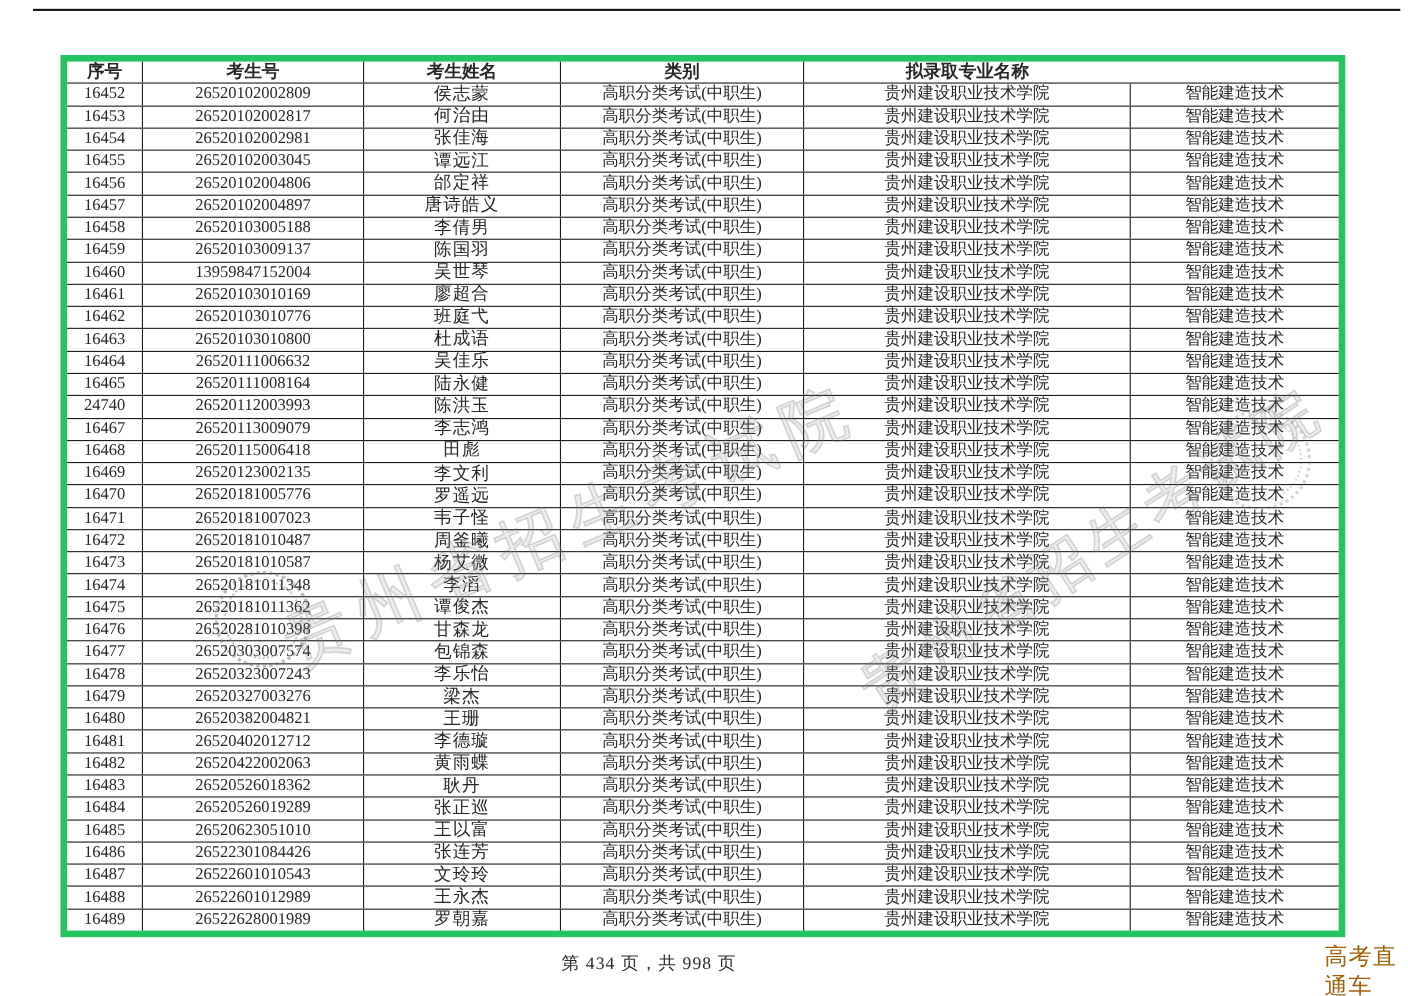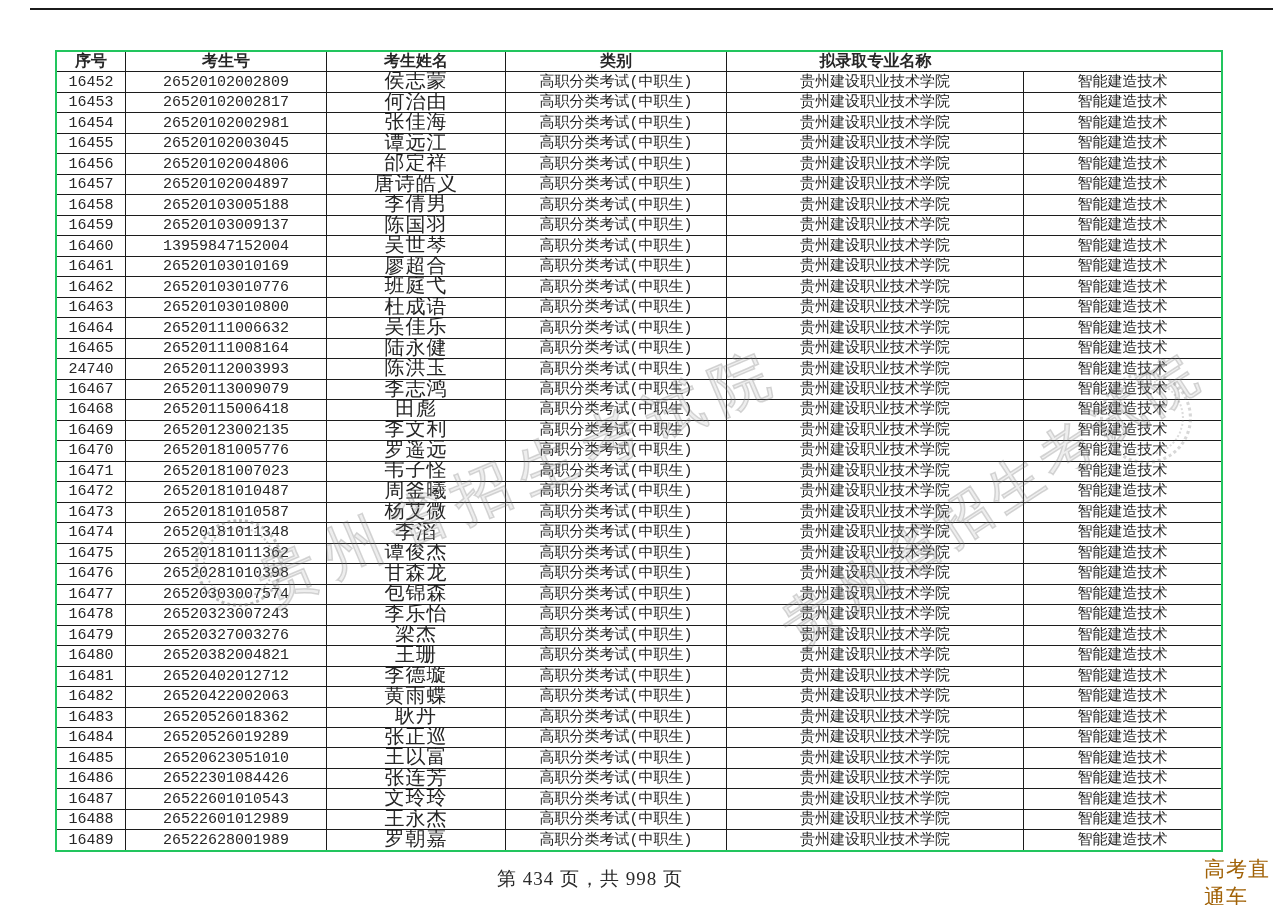--- a/index.html
+++ b/index.html
@@ -7,37 +7,36 @@
     width:1280px;height:905px;position:relative;background:#ffffff;
     font-family:"Liberation Serif","DejaVu Serif",serif;color:#262626;
     overflow:hidden;
   }
   .top-rule{
     position:absolute;left:30px;top:8px;width:1243px;height:2px;background:#1b1b1b;
   }
   .sheet-table{
     position:absolute;left:55px;top:50px;width:1168px;height:802px;
     display:flex;flex-direction:column;
-    border:2px solid #22c55e;box-sizing:border-box;background:transparent;
+    border:6px solid #22c55e;box-sizing:border-box;background:transparent;
     z-index:1;
-    font-family:Liberation Mono, monospace;
   }
   .t-row{
     flex:1;display:grid;
     grid-template-columns:69px 201px 179px 221px 297px 1fr;
     border-bottom:1px solid #1c1c1c;min-height:0;
   }
   .t-row:last-child{border-bottom:none;}
   .cell{
     border-right:1px solid #1c1c1c;
     display:flex;align-items:center;justify-content:center;
     font-size:15px;line-height:1;overflow:hidden;white-space:nowrap;
   }
   .cell:last-child{border-right:none;}
-  .cell.c-name{font-size:20px;letter-spacing:1px;}
+  .cell.c-name{font-size:16px;letter-spacing:1px;}
   .head .cell{font-weight:bold;font-size:16px;}
   
   .wm-layer{position:absolute;inset:0;pointer-events:none;z-index:2;}
   .wm-text{
     position:absolute;white-space:nowrap;
     color:transparent;
     -webkit-text-stroke:1.5px rgba(115,115,115,0.38);
     text-stroke:1.5px rgba(115,115,115,0.38);
     text-shadow:0 0 1px rgba(130,130,130,0.18);
     font-family:"Liberation Serif","DejaVu Serif",serif;
@@ -56,21 +55,21 @@
     box-sizing:border-box;
   }
   .wm-seal::after{
     content:"";position:absolute;inset:5px;border:2px dotted rgba(110,110,110,0.4);
     border-radius:50%;
   }
   .wm-seal-1{left:195px;top:519px;width:88px;height:88px;}
   .wm-seal-2{left:1100px;top:372px;width:92px;height:92px;opacity:.6;}
   .footer-page{
     position:absolute;left:440px;top:866px;width:300px;text-align:center;
-    font-size:19px;color:#2a2a2a;letter-spacing:1px;
+    font-size:16px;color:#2a2a2a;letter-spacing:1px;
   }
   .brand-wm{
     position:absolute;left:1204px;top:855px;
     font-family:"Liberation Sans","DejaVu Sans",sans-serif;
     font-size:21px;color:#a16207;letter-spacing:1px;z-index:2;
   }
 </style>
 </head>
 <body>
 

